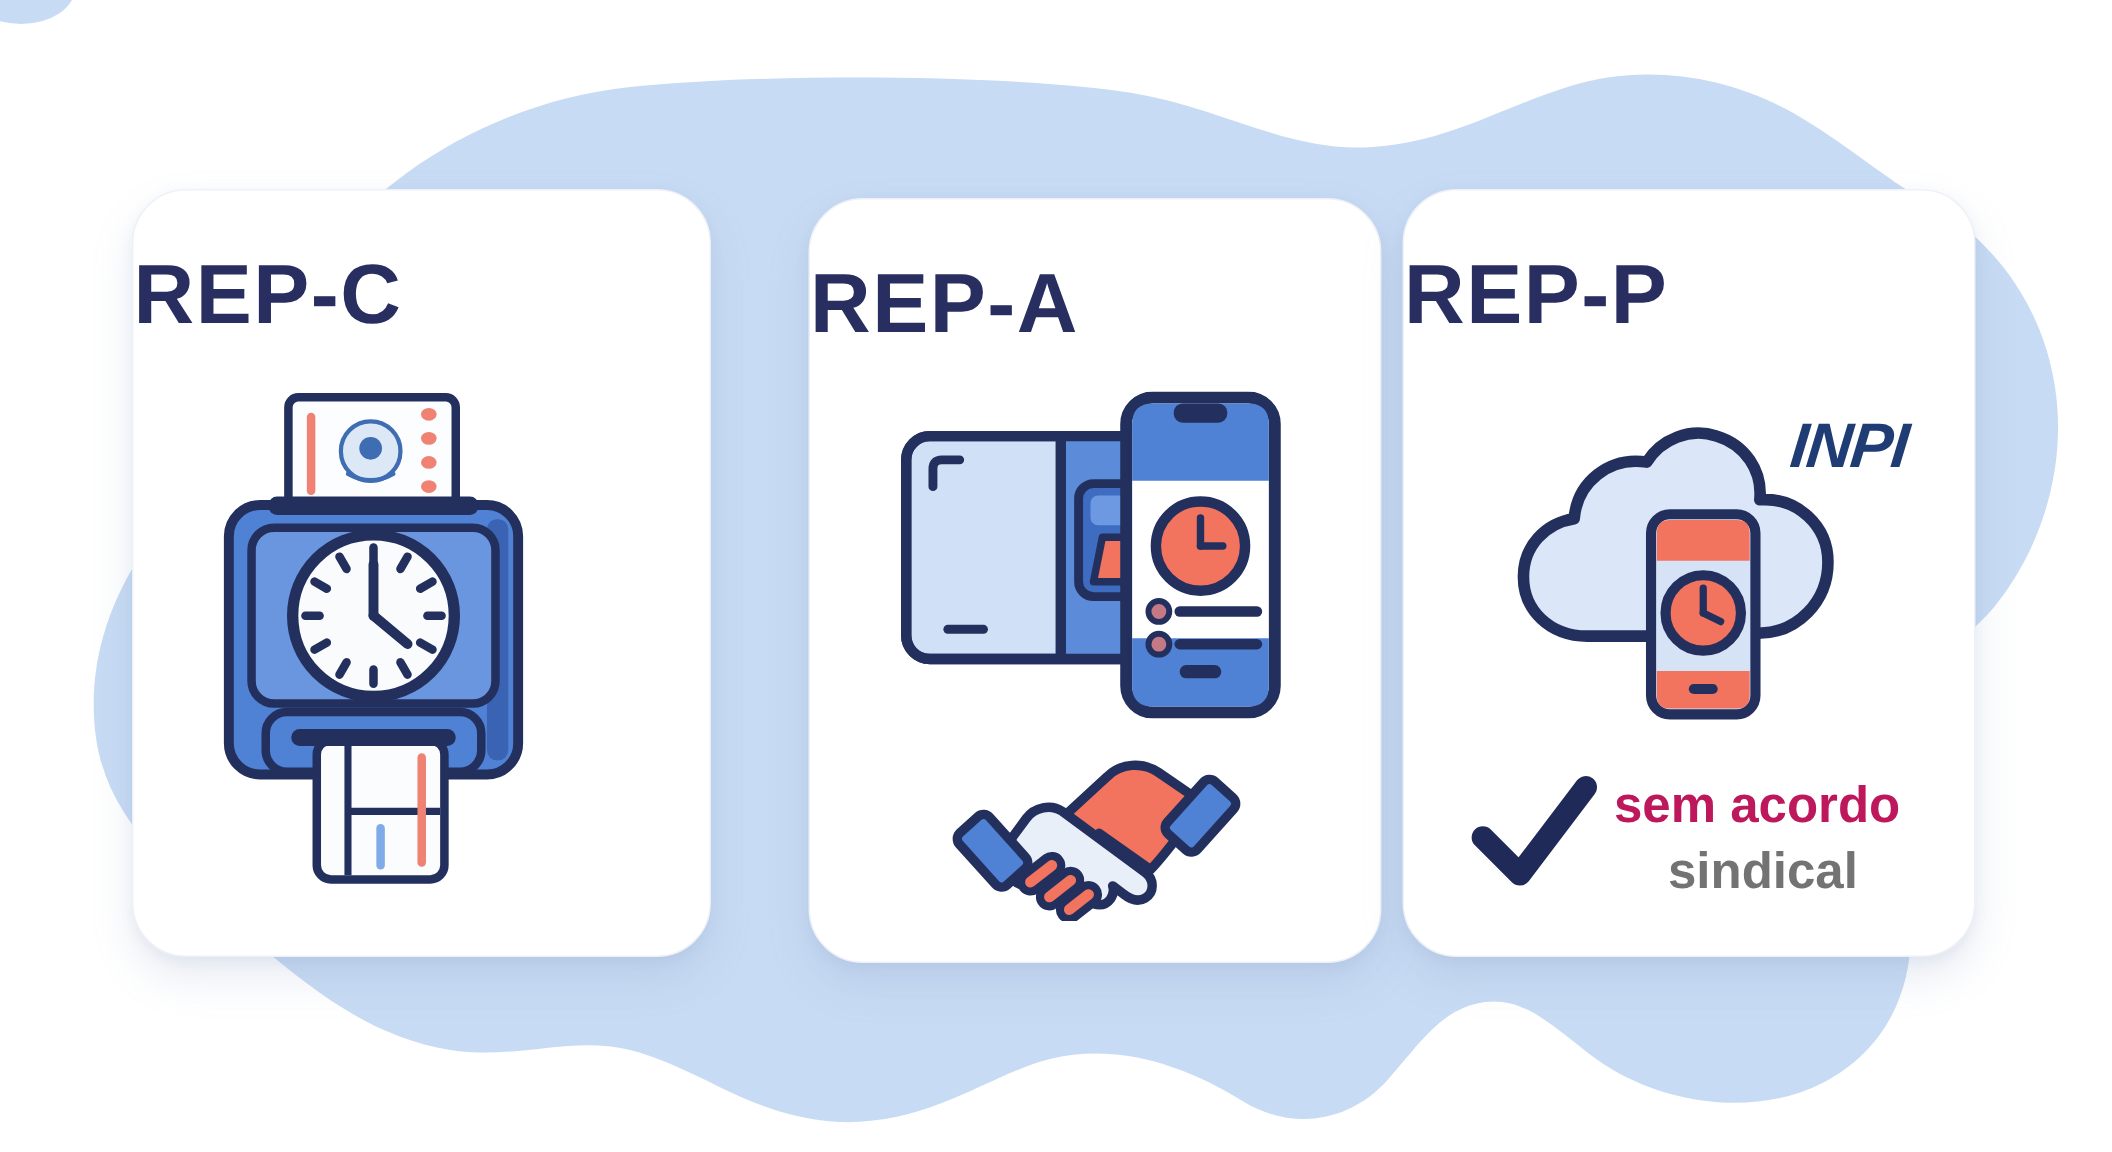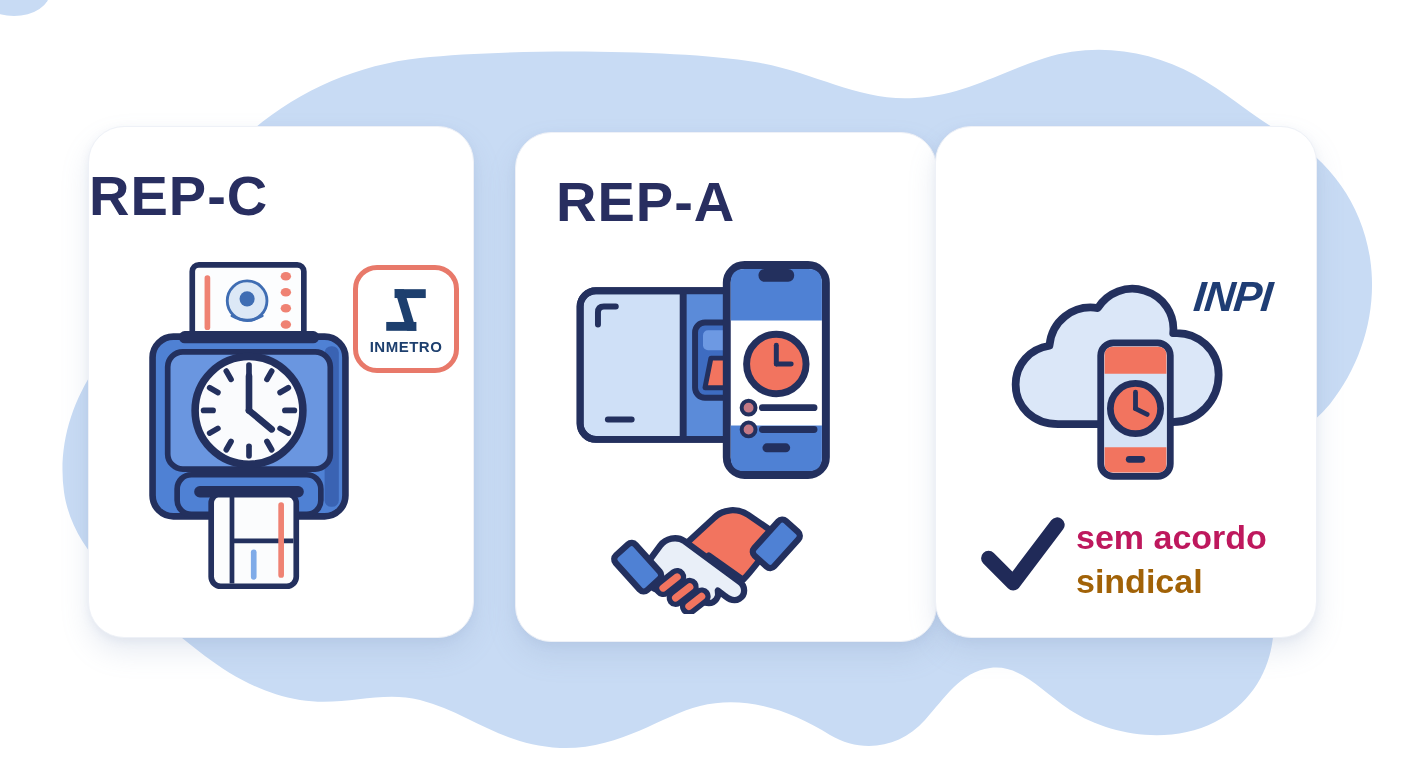--- a/index.html
+++ b/index.html
@@ -6,21 +6,21 @@
   .stage{
     position:relative;width:1408px;height:768px;overflow:hidden;
     background:#ffffff;font-family:"Liberation Sans",sans-serif;
   }
   .bg-blob{position:absolute;inset:0;width:1408px;height:768px;}
   .card{
     position:absolute;background:#ffffff;border:1px solid #eef1f7;border-radius:36px;
     box-shadow:0 14px 28px rgba(125,148,190,.18),0 3px 8px rgba(125,148,190,.10);
   }
   .card-1{left:88px;top:126px;width:384px;height:510px;}
-  .card-2{left:515px;top:132px;width:380px;height:508px;padding-left:40px;}
+  .card-2{left:539px;top:132px;width:380px;height:508px;}
   .card-3{left:935px;top:126px;width:380px;height:510px;}
   .card h2{
     margin:36px 0 0 0;text-align:left;font-size:56px;font-weight:700;
     color:#282e60;letter-spacing:1px;
   }
   .abs{position:absolute;}
   
   .inmetro-badge{
     position:absolute;right:14px;top:138px;width:106px;height:108px;
     border:5px solid #e8796a;border-radius:24px;background:#ffffff;
@@ -29,21 +29,21 @@
   }
   .inmetro-label{font-size:15px;font-weight:700;color:#1d3f6e;letter-spacing:.5px;}
   
   .inpi-logo{
     position:absolute;left:258px;top:146px;font-size:42px;font-weight:700;
     font-style:italic;color:#1f3d74;transform:skewX(-6deg);letter-spacing:-1px;
   }
   
   .note-text{position:absolute;left:140px;top:388px;line-height:44px;font-weight:700;font-size:34px;}
   .note-line1{color:#be185d;}
-  .note-line2{color:#a16207;}
+  .note-line2{color:#737373;margin-left:36px;}
 </style>
 </head>
 <body>
 
 <div class="stage">
 
   <svg class="bg-blob" viewBox="0 0 1408 768" preserveAspectRatio="none">
     <ellipse cx="14" cy="-8" rx="36" ry="24" fill="#c8dbf4"></ellipse>
     <path fill="#c8dbf4" d="M420,58
       C310,70 210,140 168,250
@@ -119,30 +119,20 @@
       <g>
         <rect x="70" y="246" width="90" height="98" rx="10" fill="#fbfcfd" stroke="#23305e" stroke-width="6"></rect>
         <line x1="92" y1="249" x2="92" y2="341" stroke="#23305e" stroke-width="5"></line>
         <line x1="92" y1="296" x2="157" y2="296" stroke="#23305e" stroke-width="5"></line>
         <line x1="144" y1="258" x2="144" y2="332" stroke="#ef8273" stroke-width="6" stroke-linecap="round"></line>
         <line x1="115" y1="308" x2="115" y2="334" stroke="#7fabe8" stroke-width="6" stroke-linecap="round"></line>
       </g>
       <rect x="52" y="238" width="116" height="12" rx="6" fill="#23305e"></rect>
     </svg>
 
-    <div class="inmetro-badge">
-      <svg width="52" height="52" viewBox="0 0 100 100">
-        <g fill="#1d3f6e">
-          <rect x="28" y="10" width="60" height="17"></rect>
-          <polygon points="28,10 46,10 70,90 52,90"></polygon>
-          <rect x="12" y="73" width="58" height="17"></rect>
-        </g>
-      </svg>
-      <div class="inmetro-label">INMETRO</div>
-    </div>
   </div>
 
   <div class="card card-2">
     <h2>REP-A</h2>
 
     <svg class="abs" style="left:58px;top:128px" width="258" height="218" viewBox="0 0 260 220">
 
       <rect x="6" y="30" width="180" height="150" rx="16" fill="#cfe0f7" stroke="#23305e" stroke-width="7"></rect>
       <path d="M110,33 H170 a13,13 0 0 1 13,13 V164 a13,13 0 0 1 -13,13 H110 Z" fill="#5b8bd9"></path>
       <line x1="110" y1="33" x2="110" y2="177" stroke="#23305e" stroke-width="7"></line>
@@ -186,20 +176,21 @@
         <rect x="52" y="88" width="34" height="14" rx="7" fill="#f2745f" stroke-width="6" transform="rotate(-38 69 95)"></rect>
         <rect x="66" y="99" width="34" height="14" rx="7" fill="#f2745f" stroke-width="6" transform="rotate(-38 83 106)"></rect>
         <rect x="81" y="109" width="32" height="14" rx="7" fill="#f2745f" stroke-width="6" transform="rotate(-38 97 116)"></rect>
         <rect x="18" y="52" width="30" height="52" rx="6" fill="#4f81d4" stroke-width="7" transform="rotate(-42 33 78)"></rect>
         <rect x="172" y="26" width="30" height="52" rx="6" fill="#4f81d4" stroke-width="7" transform="rotate(42 187 52)"></rect>
       </g>
     </svg>
   </div>
 
   <div class="card card-3">
+    <h2>REP-P</h2>
 
     <div class="inpi-logo">INPI</div>
 
     <svg class="abs" style="left:64px;top:154px" width="242" height="203" viewBox="0 0 250 210">
       <g>
         <path d="M60,148 C34,148 16,130 16,107 C16,86 31,70 51,67
                  C53,42 75,24 101,28 C111,12 131,4 149,10
                  C169,16 181,34 179,54 C205,52 226,72 226,97
                  C226,124 205,146 178,146 C170,147 160,148 150,148 L60,148 Z" fill="#dbe7f8" stroke="#23305e" stroke-width="8" stroke-linejoin="round"></path>
       </g>

